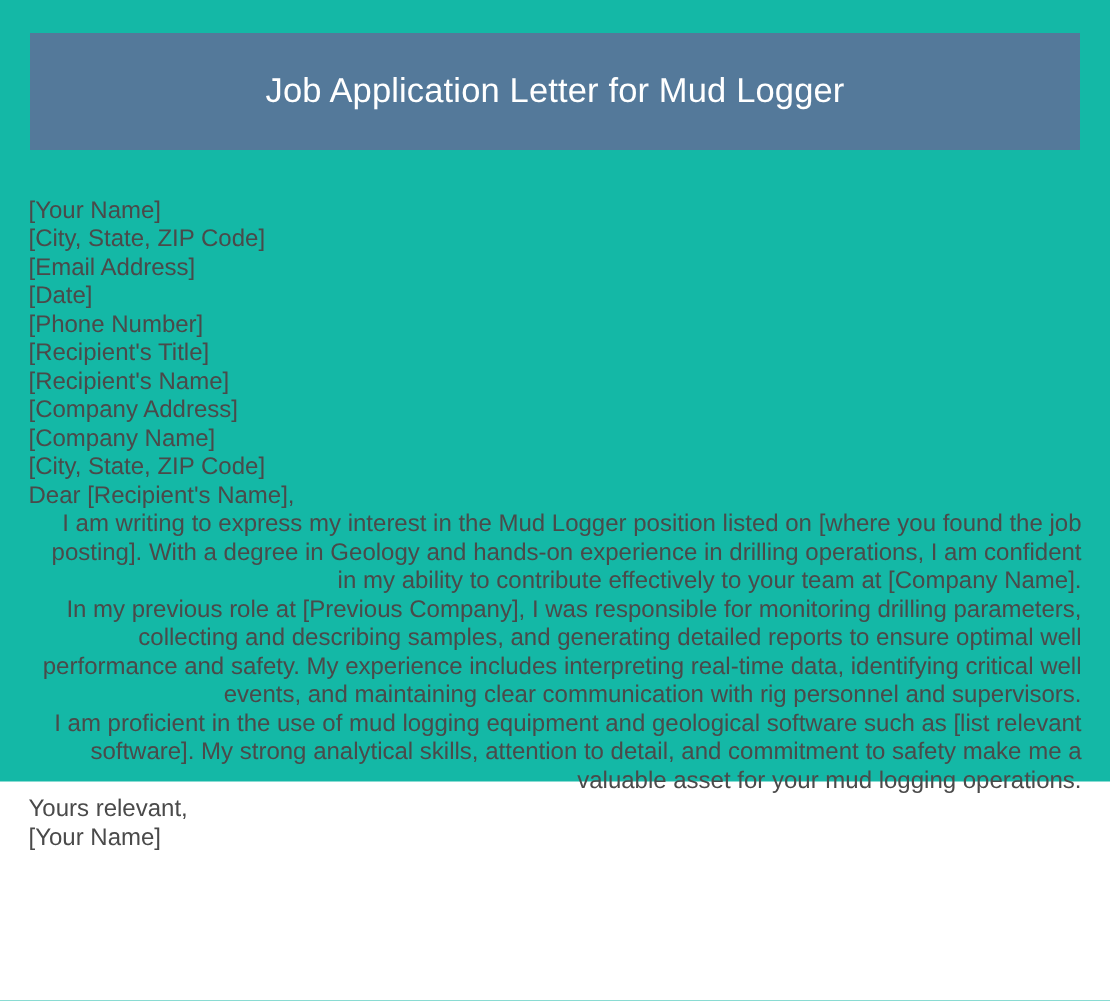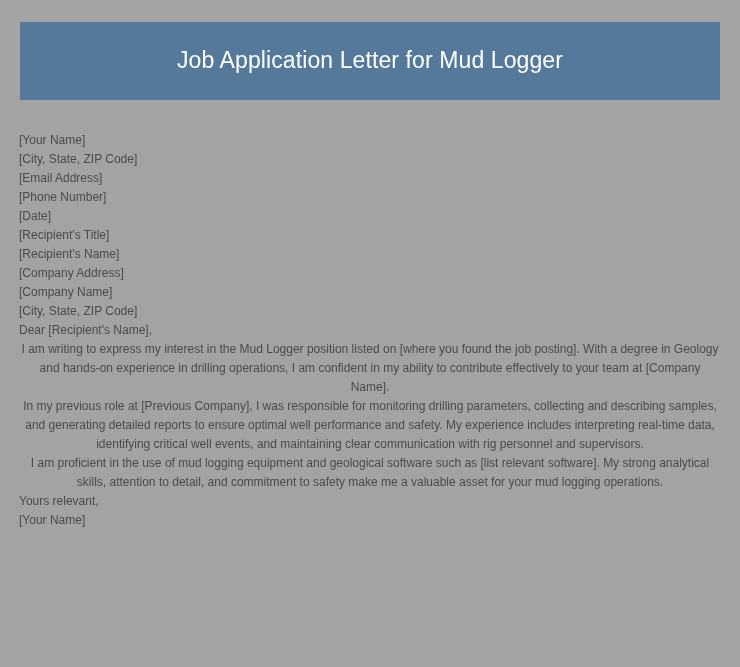--- a/index.html
+++ b/index.html
@@ -11,22 +11,22 @@
     width: 740px;
     height: 667px;
     background: #ffffff;
     font-family: "Liberation Sans", sans-serif;
     overflow: hidden;
   }
 
   #document-page {
     position: relative;
     width: 740px;
-    height: 667px;
-    background: #a3a3a3;
+    height: 521px;
+    background: #14b8a6;
     box-sizing: border-box;
   }
 
   
   #letter-header {
     position: absolute;
     left: 20px;
     top: 22px;
     width: 700px;
     height: 78px;
@@ -48,57 +48,57 @@
   }
 
   
   #letter-body {
     position: absolute;
     left: 19px;
     top: 131px;
     width: 702px;
     color: #4a4a4a;
     font-family: "Liberation Sans", sans-serif;
-    font-size: 12px;
+    font-size: 16px;
     line-height: 19px;
     font-weight: 400;
     box-sizing: border-box;
   }
 
   .letter-line {
     display: block;
     margin: 0;
     padding: 0;
     white-space: pre-wrap;
   }
 
   .letter-paragraph {
     display: block;
     margin: 0;
     padding: 0;
-    text-align: center;
+    text-align: right;
   }
 </style>
 </head>
 <body>
 
 <div id="document-page">
 
   <div id="letter-header">
     <div class="header-title">Job Application Letter for Mud Logger</div>
   </div>
 
   <div id="letter-body">
 
     <div>
       <div class="letter-line">[Your Name]</div>
       <div class="letter-line">[City, State, ZIP Code]</div>
       <div class="letter-line">[Email Address]</div>
+      <div class="letter-line">[Date]</div>
       <div class="letter-line">[Phone Number]</div>
-      <div class="letter-line">[Date]</div>
     </div>
 
     <div>
       <div class="letter-line">[Recipient's Title]</div>
       <div class="letter-line">[Recipient's Name]</div>
       <div class="letter-line">[Company Address]</div>
       <div class="letter-line">[Company Name]</div>
       <div class="letter-line">[City, State, ZIP Code]</div>
     </div>
 

